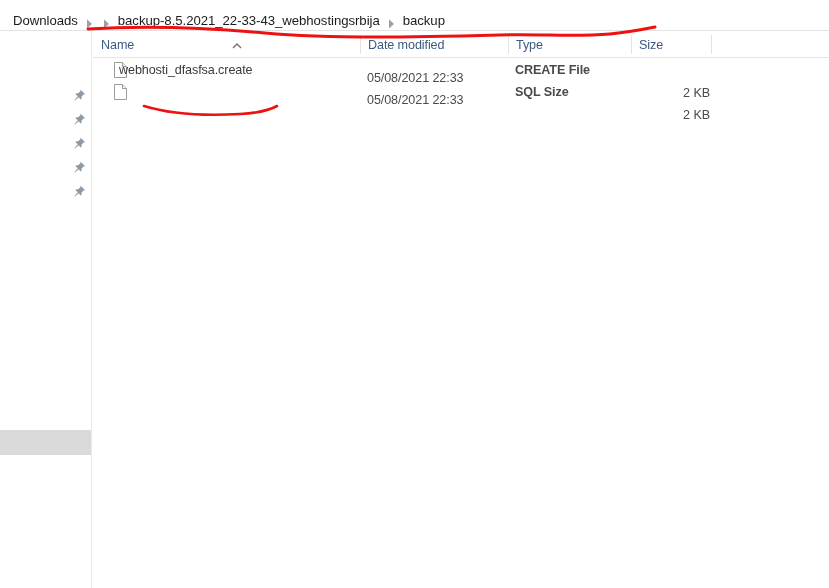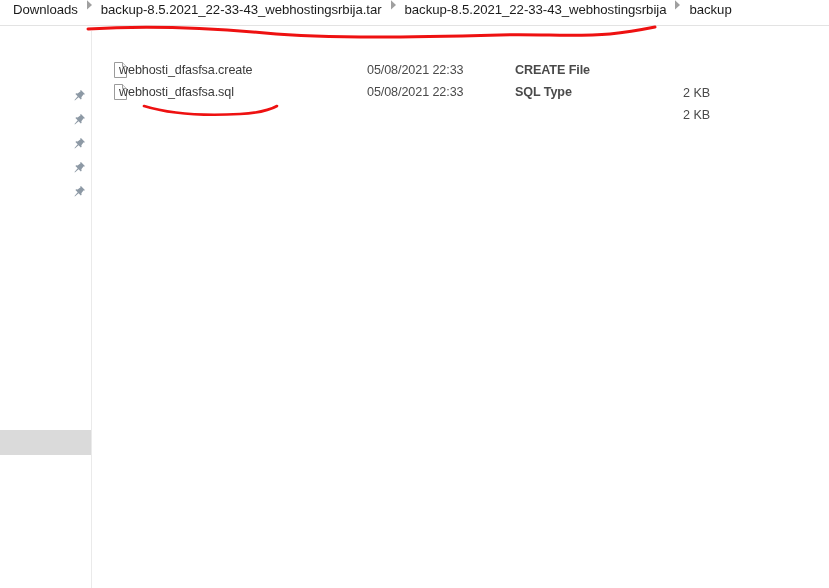--- a/index.html
+++ b/index.html
@@ -13,25 +13,25 @@
   #app {
     position: relative;
     width: 829px; height: 588px;
     background: #ffffff;
   }
 
   
   #breadcrumb-bar {
     position: absolute;
     left: 0; top: 0;
-    width: 829px; height: 26px;
+    width: 829px; height: 31px;
     background: #ffffff;
     border-bottom: 1px solid #e3e3e3;
     display: flex;
-    align-items: flex-start;
+    align-items: flex-end;
     padding-left: 10px;
     white-space: nowrap;
   }
   .crumb {
     font-size: 13.2px;
     color: #1b1b1b;
     letter-spacing: -0.05px;
     padding: 2px 3px;
     cursor: default;
   }
@@ -137,21 +137,21 @@
     top: 0;
     height: 22px;
     display: flex;
     align-items: center;
     font-size: 12.6px;
     color: #3a3a3a;
     letter-spacing: -0.1px;
     white-space: nowrap;
   }
   .cell-name  { left: 26px; }
-  .cell-date  { left: 274px; color: #4a4a4a; }
+  .cell-date  { left: 274px; color: #4a4a4a; margin-top: 8px; }
   .cell-type  { left: 422px; color: #4a4a4a; font-weight: bold; }
   .cell-size  { left: 545px; width: 72px; justify-content: flex-end; color: #4a4a4a; margin-top: 23px; }
   .file-icon {
     position: absolute;
     left: 21px; top: 3px;
     width: 13px; height: 16px;
   }
 
   
   #annotations {
@@ -166,21 +166,20 @@
 
 <div id="app">
 
   <div id="breadcrumb-bar">
 
     <span class="crumb">Downloads</span>
     <span class="crumb-sep">
       <span class="crumb-caret"></span>
     </span>
 
-    <span class="crumb">backup-8.5.2021_22-33-43_webhostingsrbija.tar</span>
     <span class="crumb-sep">
       <span class="crumb-caret"></span>
     </span>
 
     <span class="crumb">backup-8.5.2021_22-33-43_webhostingsrbija</span>
     <span class="crumb-sep">
       <span class="crumb-caret"></span>
     </span>
 
     <span class="crumb">backup</span>
@@ -226,20 +225,52 @@
           <path d="M10.2 1.2 9.3 2.1l.5.5-3.4 2.6-1.6-.3-.9.9 2.6 2.6-3.6 4.2.4.4 4.2-3.6 2.6 2.6.9-.9-.3-1.6 2.6-3.4.5.5.9-.9z"></path>
         </svg>
       </span>
     </div>
 
     <div id="nav-highlight"></div>
   </div>
 
   <div id="content-pane">
 
+    <div id="column-header">
+
+      <div class="col-head" style="left:0px;width:267px">
+        <span>Name</span>
+      </div>
+
+      <span id="sort-indicator">
+        <svg viewBox="0 0 12 8" width="12" height="8">
+          <path d="M2 6 L6 2 L10 6" stroke="#6f6f6f" stroke-width="1.3" fill="none"></path>
+        </svg>
+      </span>
+
+      <div class="col-divider" style="left:267px"></div>
+
+      <div class="col-head" style="left:267px;width:148px">
+        <span>Date modified</span>
+      </div>
+
+      <div class="col-divider" style="left:415px"></div>
+
+      <div class="col-head" style="left:415px;width:123px">
+        <span>Type</span>
+      </div>
+
+      <div class="col-divider" style="left:538px"></div>
+
+      <div class="col-head" style="left:538px;width:80px">
+        <span>Size</span>
+      </div>
+
+      <div class="col-divider" style="left:618px"></div>
+    </div>
 
     <div id="file-list">
 
       <div class="file-row">
         <span class="file-icon">
           <svg viewBox="0 0 13 16" width="13" height="16">
             <path d="M0.5 0.5 H8.5 L12.5 4.5 V15.5 H0.5 Z" fill="#ffffff" stroke="#9b9b9b" stroke-width="1"></path>
             <path d="M8.5 0.5 V4.5 H12.5" fill="#f0f0f0" stroke="#9b9b9b" stroke-width="1"></path>
           </svg>
         </span>
@@ -249,23 +280,22 @@
         <span class="cell cell-size">2 KB</span>
       </div>
 
       <div class="file-row">
         <span class="file-icon">
           <svg viewBox="0 0 13 16" width="13" height="16">
             <path d="M0.5 0.5 H8.5 L12.5 4.5 V15.5 H0.5 Z" fill="#ffffff" stroke="#9b9b9b" stroke-width="1"></path>
             <path d="M8.5 0.5 V4.5 H12.5" fill="#f0f0f0" stroke="#9b9b9b" stroke-width="1"></path>
           </svg>
         </span>
-        <span class="cell cell-name">webhosti_dfasfsa.sql</span>
         <span class="cell cell-date">05/08/2021 22:33</span>
-        <span class="cell cell-type">SQL Type</span>
+        <span class="cell cell-type">SQL Size</span>
         <span class="cell cell-size">2 KB</span>
       </div>
 
     </div>
   </div>
 
   <svg id="annotations" viewBox="0 0 829 588" width="829" height="588">
     <path d="M88 29 C 150 25, 210 28, 265 33 C 330 39, 420 37, 500 35 C 545 34, 575 37, 610 34 C 630 32, 645 29, 655 27" stroke="#ee1111" stroke-width="3" fill="none" stroke-linecap="round"></path>
     <path d="M144 106 C 170 114, 205 116, 240 114 C 258 113, 270 110, 277 106" stroke="#ee1111" stroke-width="2.6" fill="none" stroke-linecap="round"></path>
   </svg>

